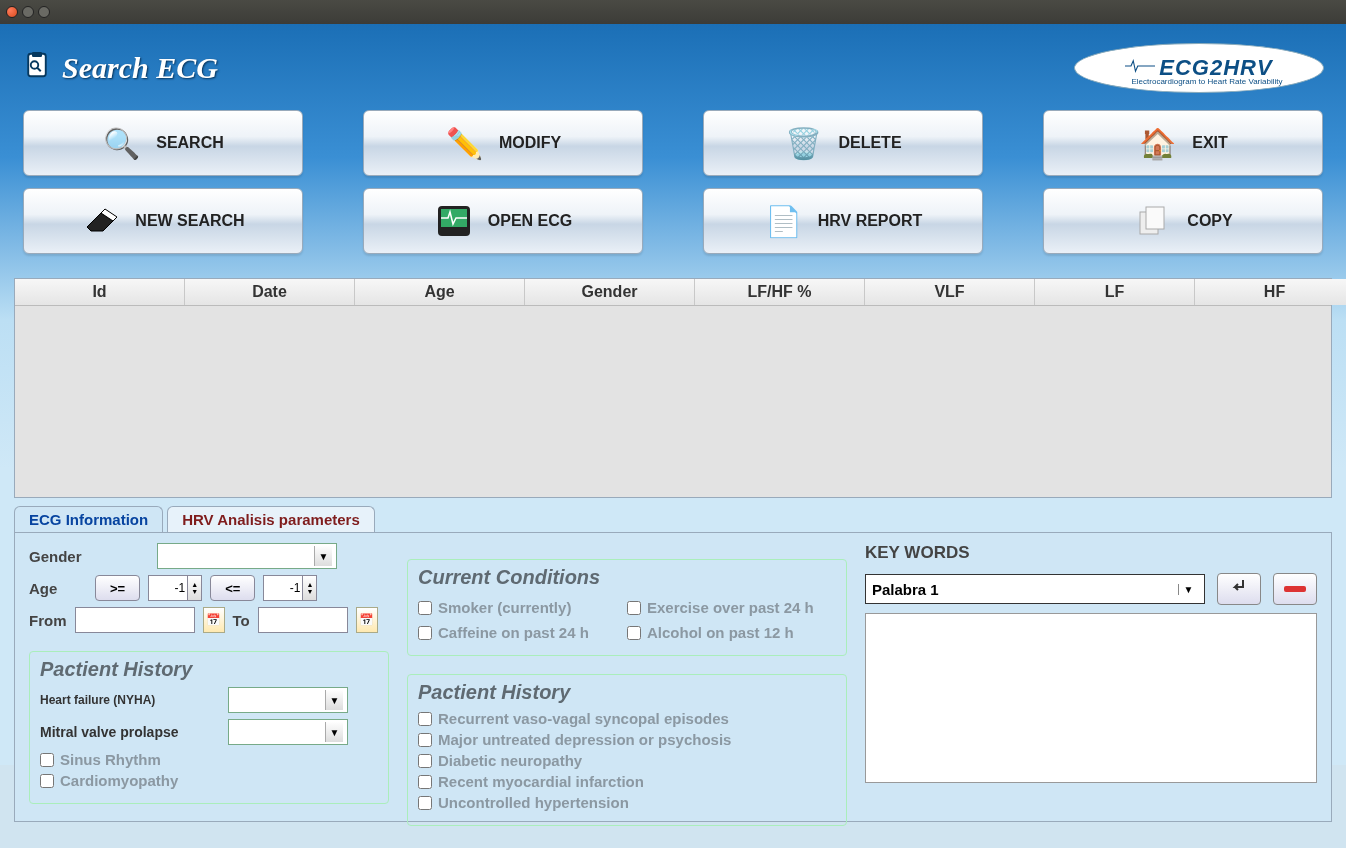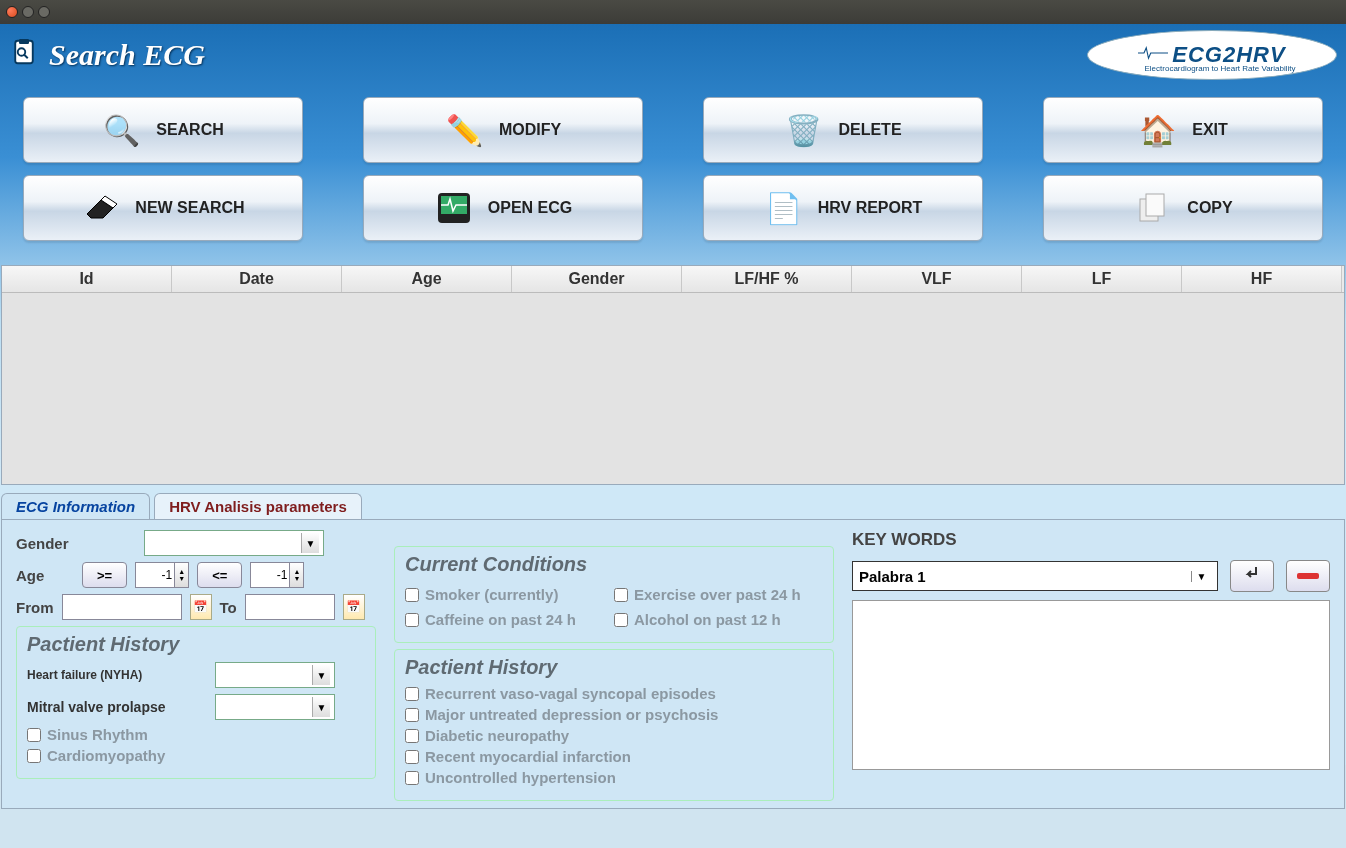--- a/index.html
+++ b/index.html
@@ -21,21 +21,21 @@
   }
   .os-btn { width:12px; height:12px; border-radius:50%; border:1px solid #222; }
   .os-close{ background: radial-gradient(circle at 30% 30%,#ff7b5a,#d84c1f);}
   .os-min{ background:#6a6a64;}
   .os-max{ background:#6a6a64;}
   
   .app-window{
     position:relative;
     height:741px;
     background: linear-gradient(to bottom, #1b6fb6 0%, #3a8fd4 18%, #bcdff4 40%, #cfe8f7 60%, #cfe8f7 100%);
-    padding:1px;
+    padding:14px;
   }
   .header-row{
     height:60px;
     display:flex;
     align-items:center;
     justify-content:space-between;
     padding:0 8px;
   }
   .app-title{
     display:flex;align-items:center;gap:10px;
@@ -117,21 +117,21 @@
     background:#e7f2fa;
     border:1px solid #9ab;
     border-bottom:none;
     border-radius:6px 6px 0 0;
     font-size:15px;
     font-weight:bold;
     color:#7f1d1d;
     cursor:pointer;
     margin-right:4px;
   }
-  .tab.active{ background:#cfe6f5; color:#0744a0;font-style:italic;}
+  .tab.active{ background:#cfe6f5; color:#0744a0;}
   .tab-body{
     border:1px solid #9ab;
     background:#cfe6f5;
     padding:10px 14px;
     display:grid;
     grid-template-columns: 360px 440px 1fr;
     gap:18px;
     height:290px;
   }
   .lbl{ font-weight:bold;color:#444; font-size:15px;}
@@ -144,21 +144,21 @@
   .mini-btn{
     height:26px; padding:0 14px;
     background:linear-gradient(#fff,#dde);
     border:1px solid #889; border-radius:4px;
     font-weight:bold; font-size:13px; cursor:pointer;
   }
   .mini-input{ height:26px; border:1px solid #889; width:40px; background:#fff; text-align:right; padding-right:2px; font-size:12px;}
   .spin{ width:14px;height:26px;border:1px solid #889;border-left:none;background:linear-gradient(#fff,#ddd);display:flex;flex-direction:column;font-size:7px;align-items:center;justify-content:center;}
   .date-input{ height:26px;border:1px solid #889;width:120px;background:#fff;}
   .date-btn{ height:26px;width:22px;border:1px solid #aa8;background:linear-gradient(#fff,#ffe9b0);display:flex;align-items:center;justify-content:center;font-size:12px;cursor:pointer;}
-  .group{ border:1px solid #aeb; border-radius:4px; padding:6px 10px 10px 10px; margin-top:6px; position:relative;}
+  .group{ border:1px solid #aeb; border-radius:4px; padding:6px 10px 10px 10px; margin-top:18px; position:relative;}
   .group-title{ font-weight:bold; font-style:italic; font-size:20px; color:#5f6a72; margin-bottom:6px;}
   .chk{ display:flex;align-items:center;gap:6px;font-size:15px;color:#8b98a2;font-weight:bold;margin:4px 0;}
   .chk input{ width:14px;height:14px;}
   .kw-title{ font-weight:bold;color:#444;font-size:17px;margin-bottom:10px;}
   .kw-row{ display:flex; gap:12px; align-items:center;}
   .kw-select{ flex:1;height:30px;border:1px solid #333;background:#fff;display:flex;align-items:center;padding:0 6px;font-weight:bold;font-size:15px;justify-content:space-between;}
   .kw-select .arrow{border-left:1px solid #888;width:20px;text-align:center;font-size:10px;}
   .kw-btn{ width:44px;height:32px;border:1px solid #888;border-radius:4px;background:linear-gradient(#fff,#dde);display:flex;align-items:center;justify-content:center;cursor:pointer;font-size:16px;}
   .kw-del .bar{ width:22px;height:6px;background:#d33;border-radius:2px;}
   .kw-area{ margin-top:8px;border:1px solid #999;background:#fff;height:170px;}

